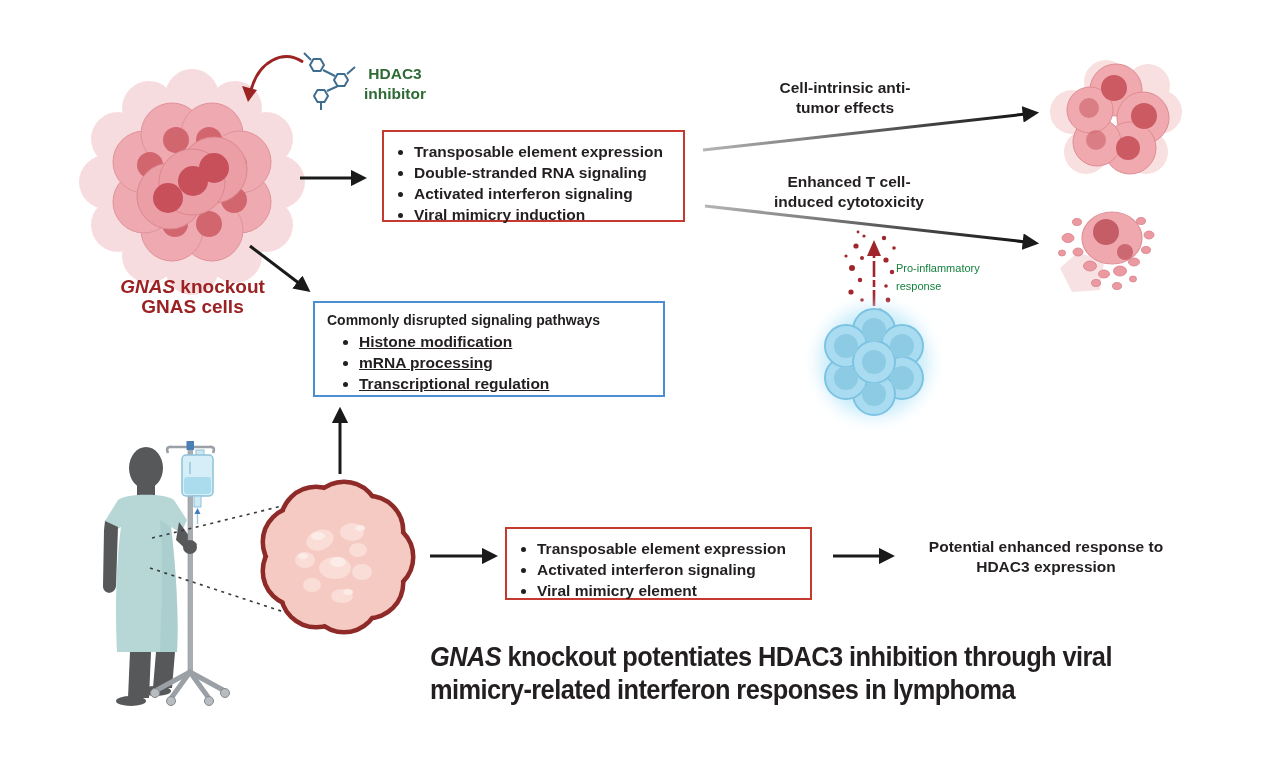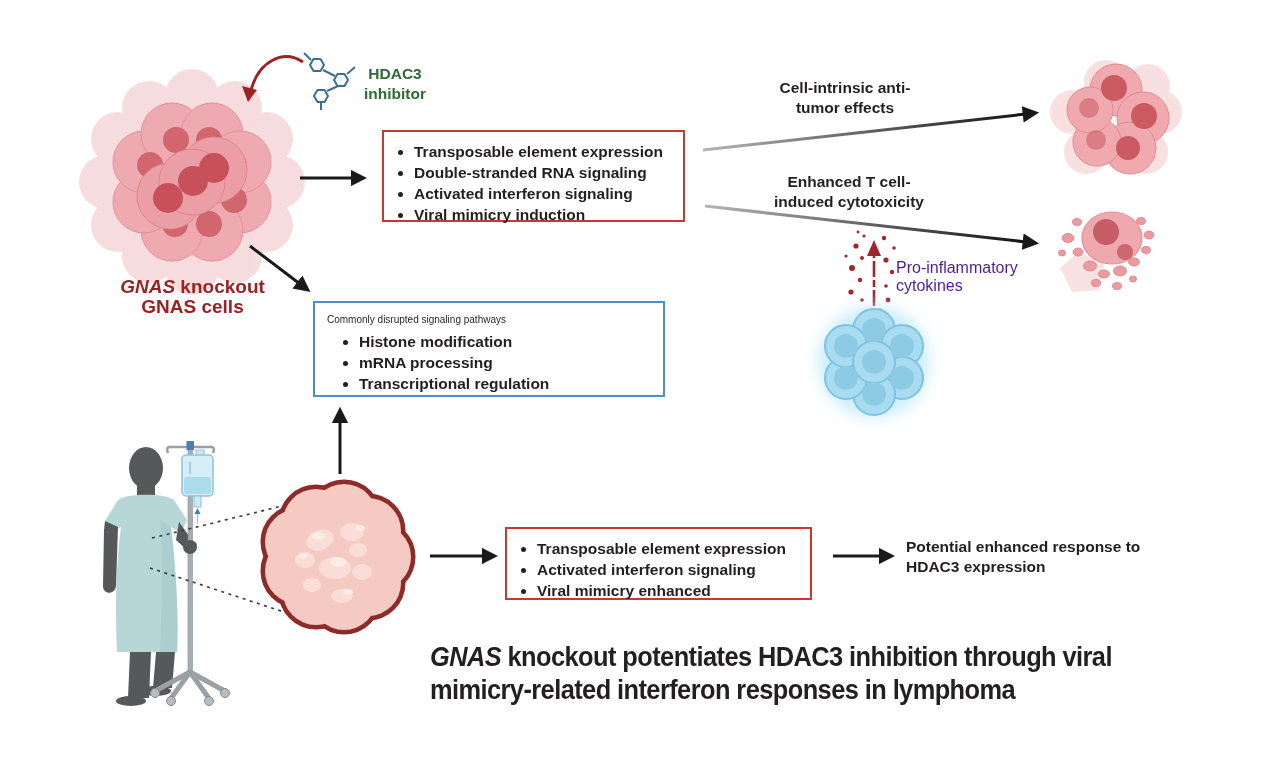--- a/index.html
+++ b/index.html
@@ -5,28 +5,28 @@
   html,body{margin:0;padding:0;background:#ffffff;}
   #canvas{position:relative;width:1280px;height:768px;background:#ffffff;overflow:hidden;
           font-family:"Liberation Sans",sans-serif;color:#231f20;}
   .abs{position:absolute;}
   .lbl{font-weight:bold;font-size:15.5px;line-height:20px;}
   .center{text-align:center;}
   .i{font-style:italic;}
   .darkred{color:#9c2123;}
   .green{color:#2e6b34;}
   .blue{color:#2b5cab;}
-  .softred{color:#4c1d95;font-weight:normal;font-size:16px;line-height:18px;}
+  .softred{color:#15803d;font-weight:normal;font-size:11px;line-height:18px;}
   .box{background:#fff;box-sizing:border-box;padding:7px 10px 7px 6px;}
   .box.red{border:2.5px solid #c6392e;}
   .box.bluebox{border:2.5px solid #4a8fd3;}
   .box ul{margin:2px 0 0 0;padding-left:24px;}
   .box li{font-weight:bold;font-size:15.5px;line-height:21px;}
-  .box .boxtitle{font-weight:normal;font-size:10px;line-height:20px;padding-left:6px;}
-  .box.bluebox ul{padding-left:38px;margin-top:1px;}
+  .box .boxtitle{font-weight:bold;font-size:14px;line-height:20px;padding-left:6px;}
+  .box.bluebox ul{padding-left:38px;margin-top:1px;text-decoration:underline;}
   #title{font-weight:bold;font-size:27px;line-height:33px;letter-spacing:-0.6px;
          transform:scaleX(0.94);transform-origin:left top;}
   sup{font-size:10px;}
 </style>
 </head>
 <body>
 
 <div id="canvas">
 
   <svg class="abs" width="1280" height="768" viewBox="0 0 1280 768" style="left:0;top:0">
@@ -340,34 +340,34 @@
       <div>induced cytotoxicity</div>
   </div>
 
   <div class="abs lbl center" style="left:760px;top:78px;width:170px;">
     <div>Cell-intrinsic anti-</div>
       <div>tumor effects</div>
   </div>
 
   <div class="abs softred" style="left:896px;top:259px;width:140px;">
     <div>Pro-inflammatory</div>
-      <div>cytokines</div>
+      <div>response</div>
   </div>
 
 
 
   <div class="abs box red" style="left:505px;top:527px;width:307px;height:73px;">
     <ul>
       <li>Transposable element expression</li>
       <li>Activated interferon signaling</li>
-      <li>Viral mimicry enhanced</li>
+      <li>Viral mimicry element</li>
     </ul>
   </div>
 
-  <div class="abs lbl" style="left:906px;top:537px;width:280px;">
+  <div class="abs lbl" style="left:906px;top:537px;width:280px;text-align:center;">
     <div>Potential enhanced response to</div>
       <div>HDAC3 expression</div>
   </div>
 
   <div class="abs" id="title" style="left:430px;top:641px;width:800px;">
     <div><span class="i">GNAS</span><span> knockout potentiates HDAC3 inhibition through viral</span></div>
     <div>mimicry-related interferon responses in lymphoma</div>
   </div>
 
 </div>

